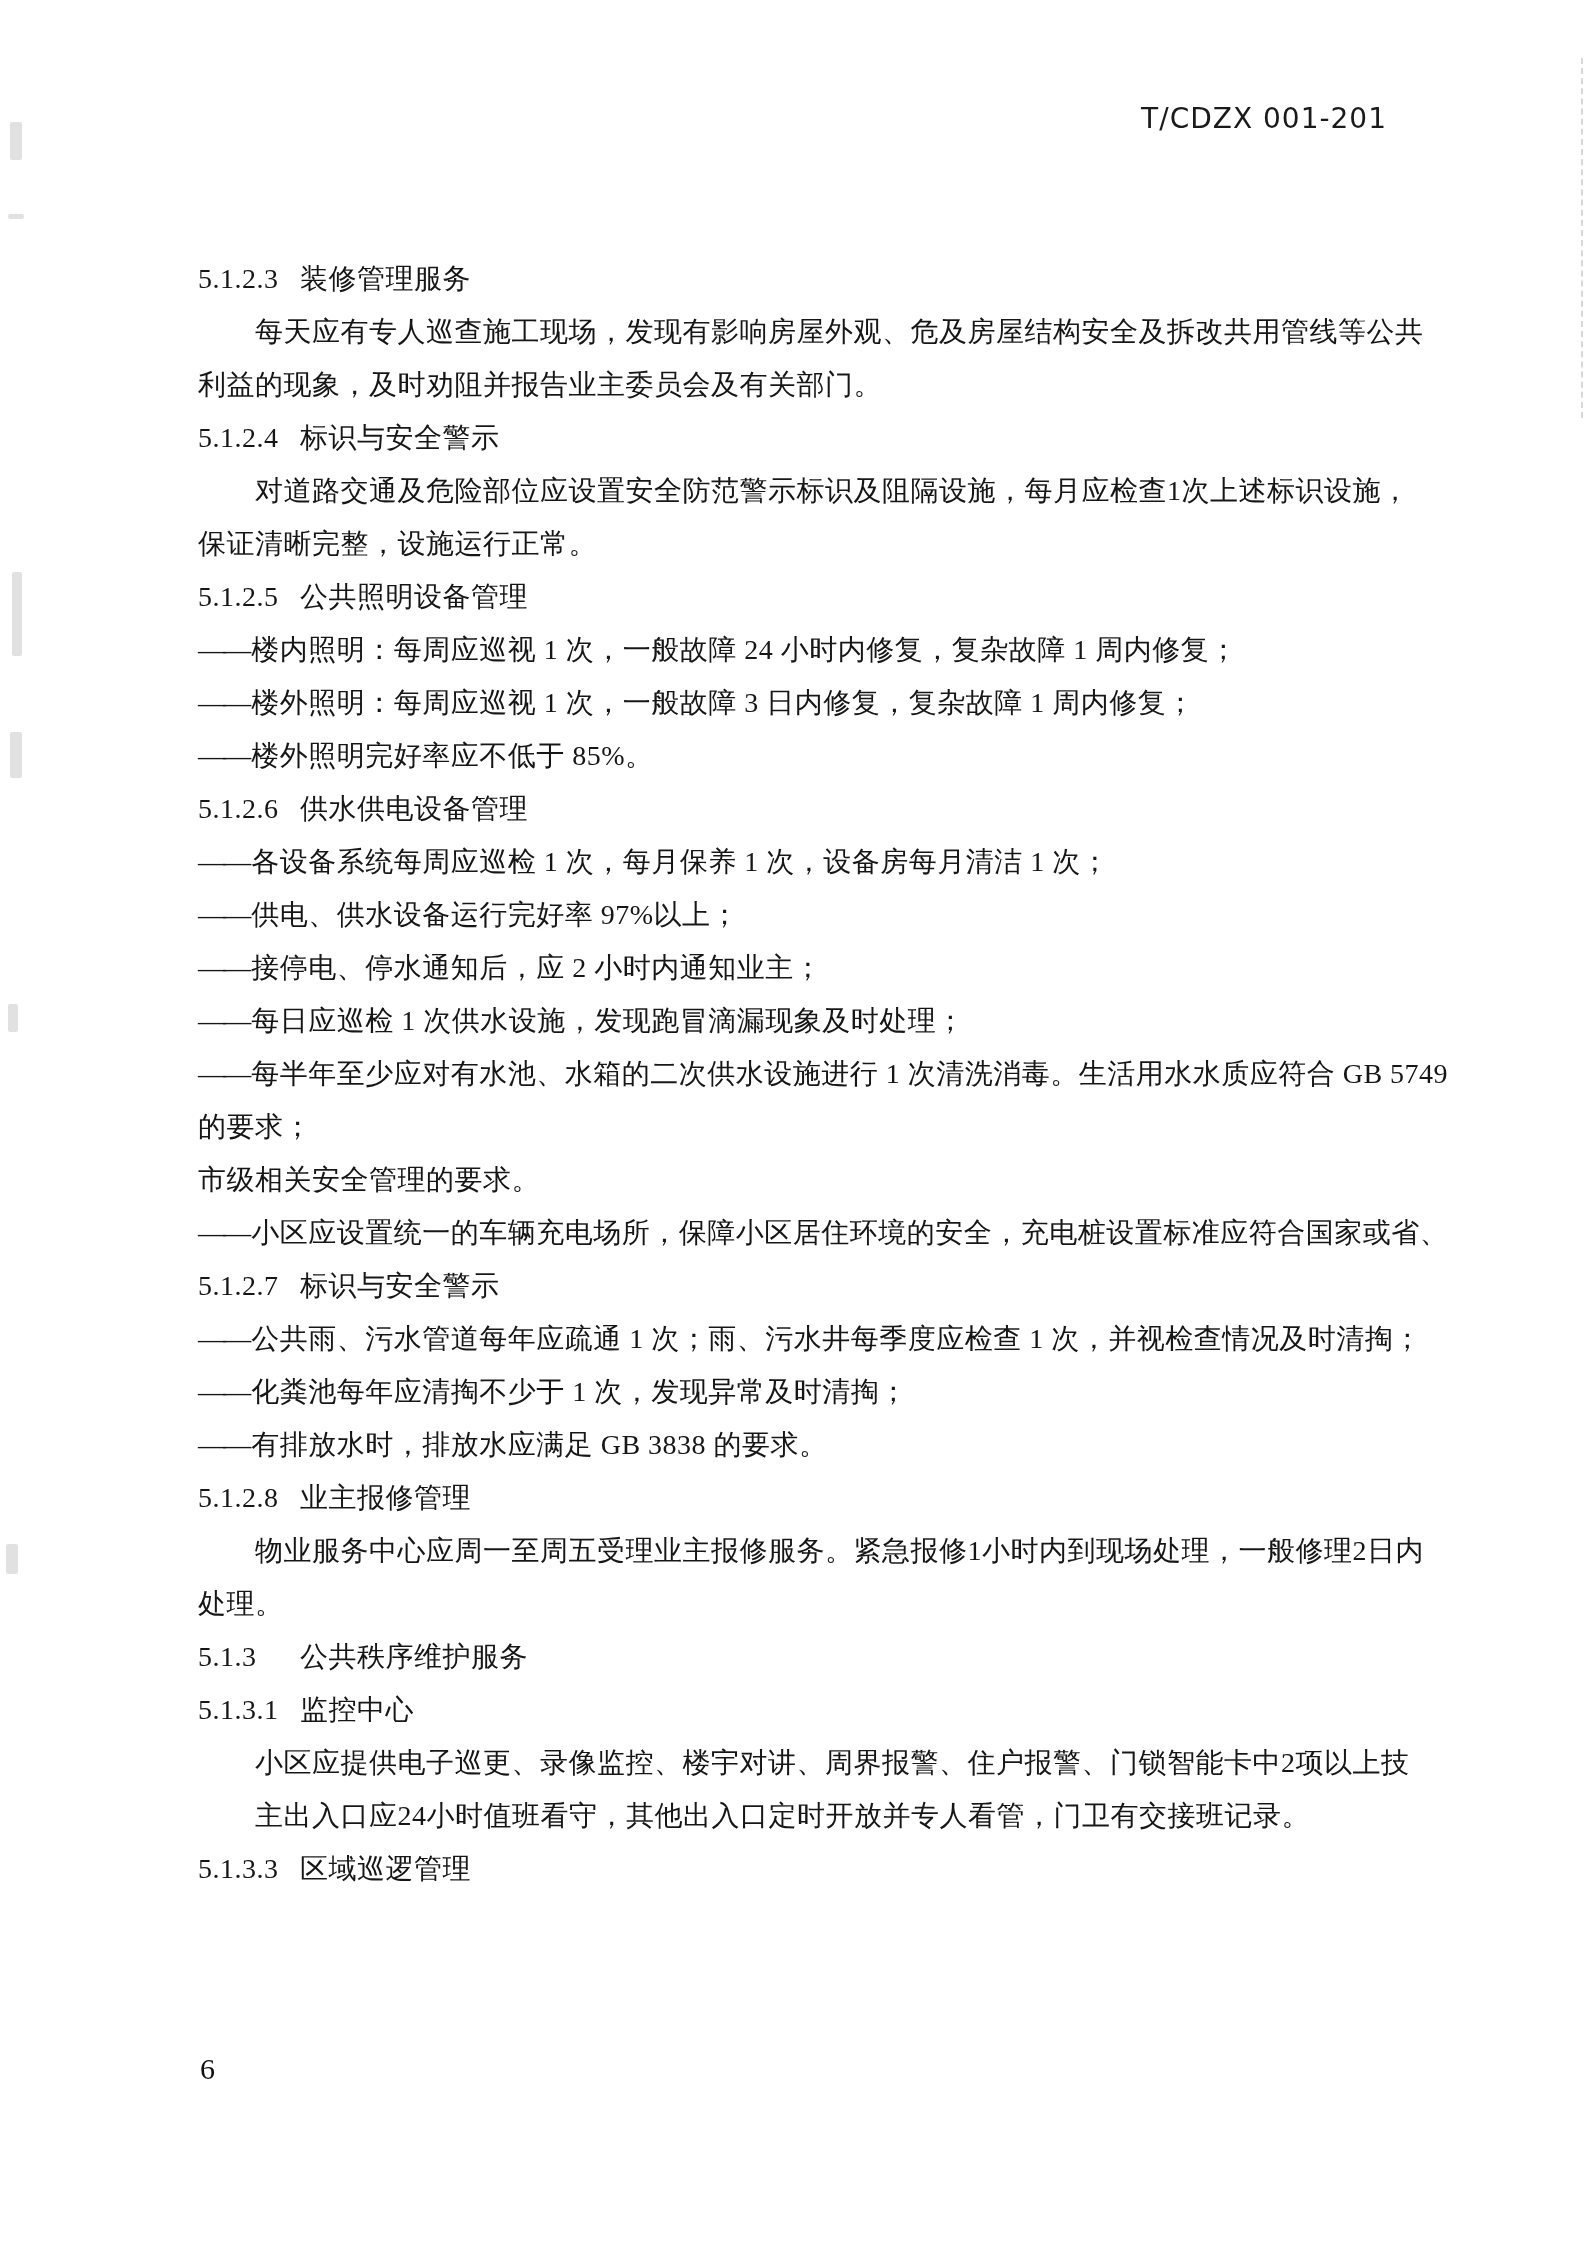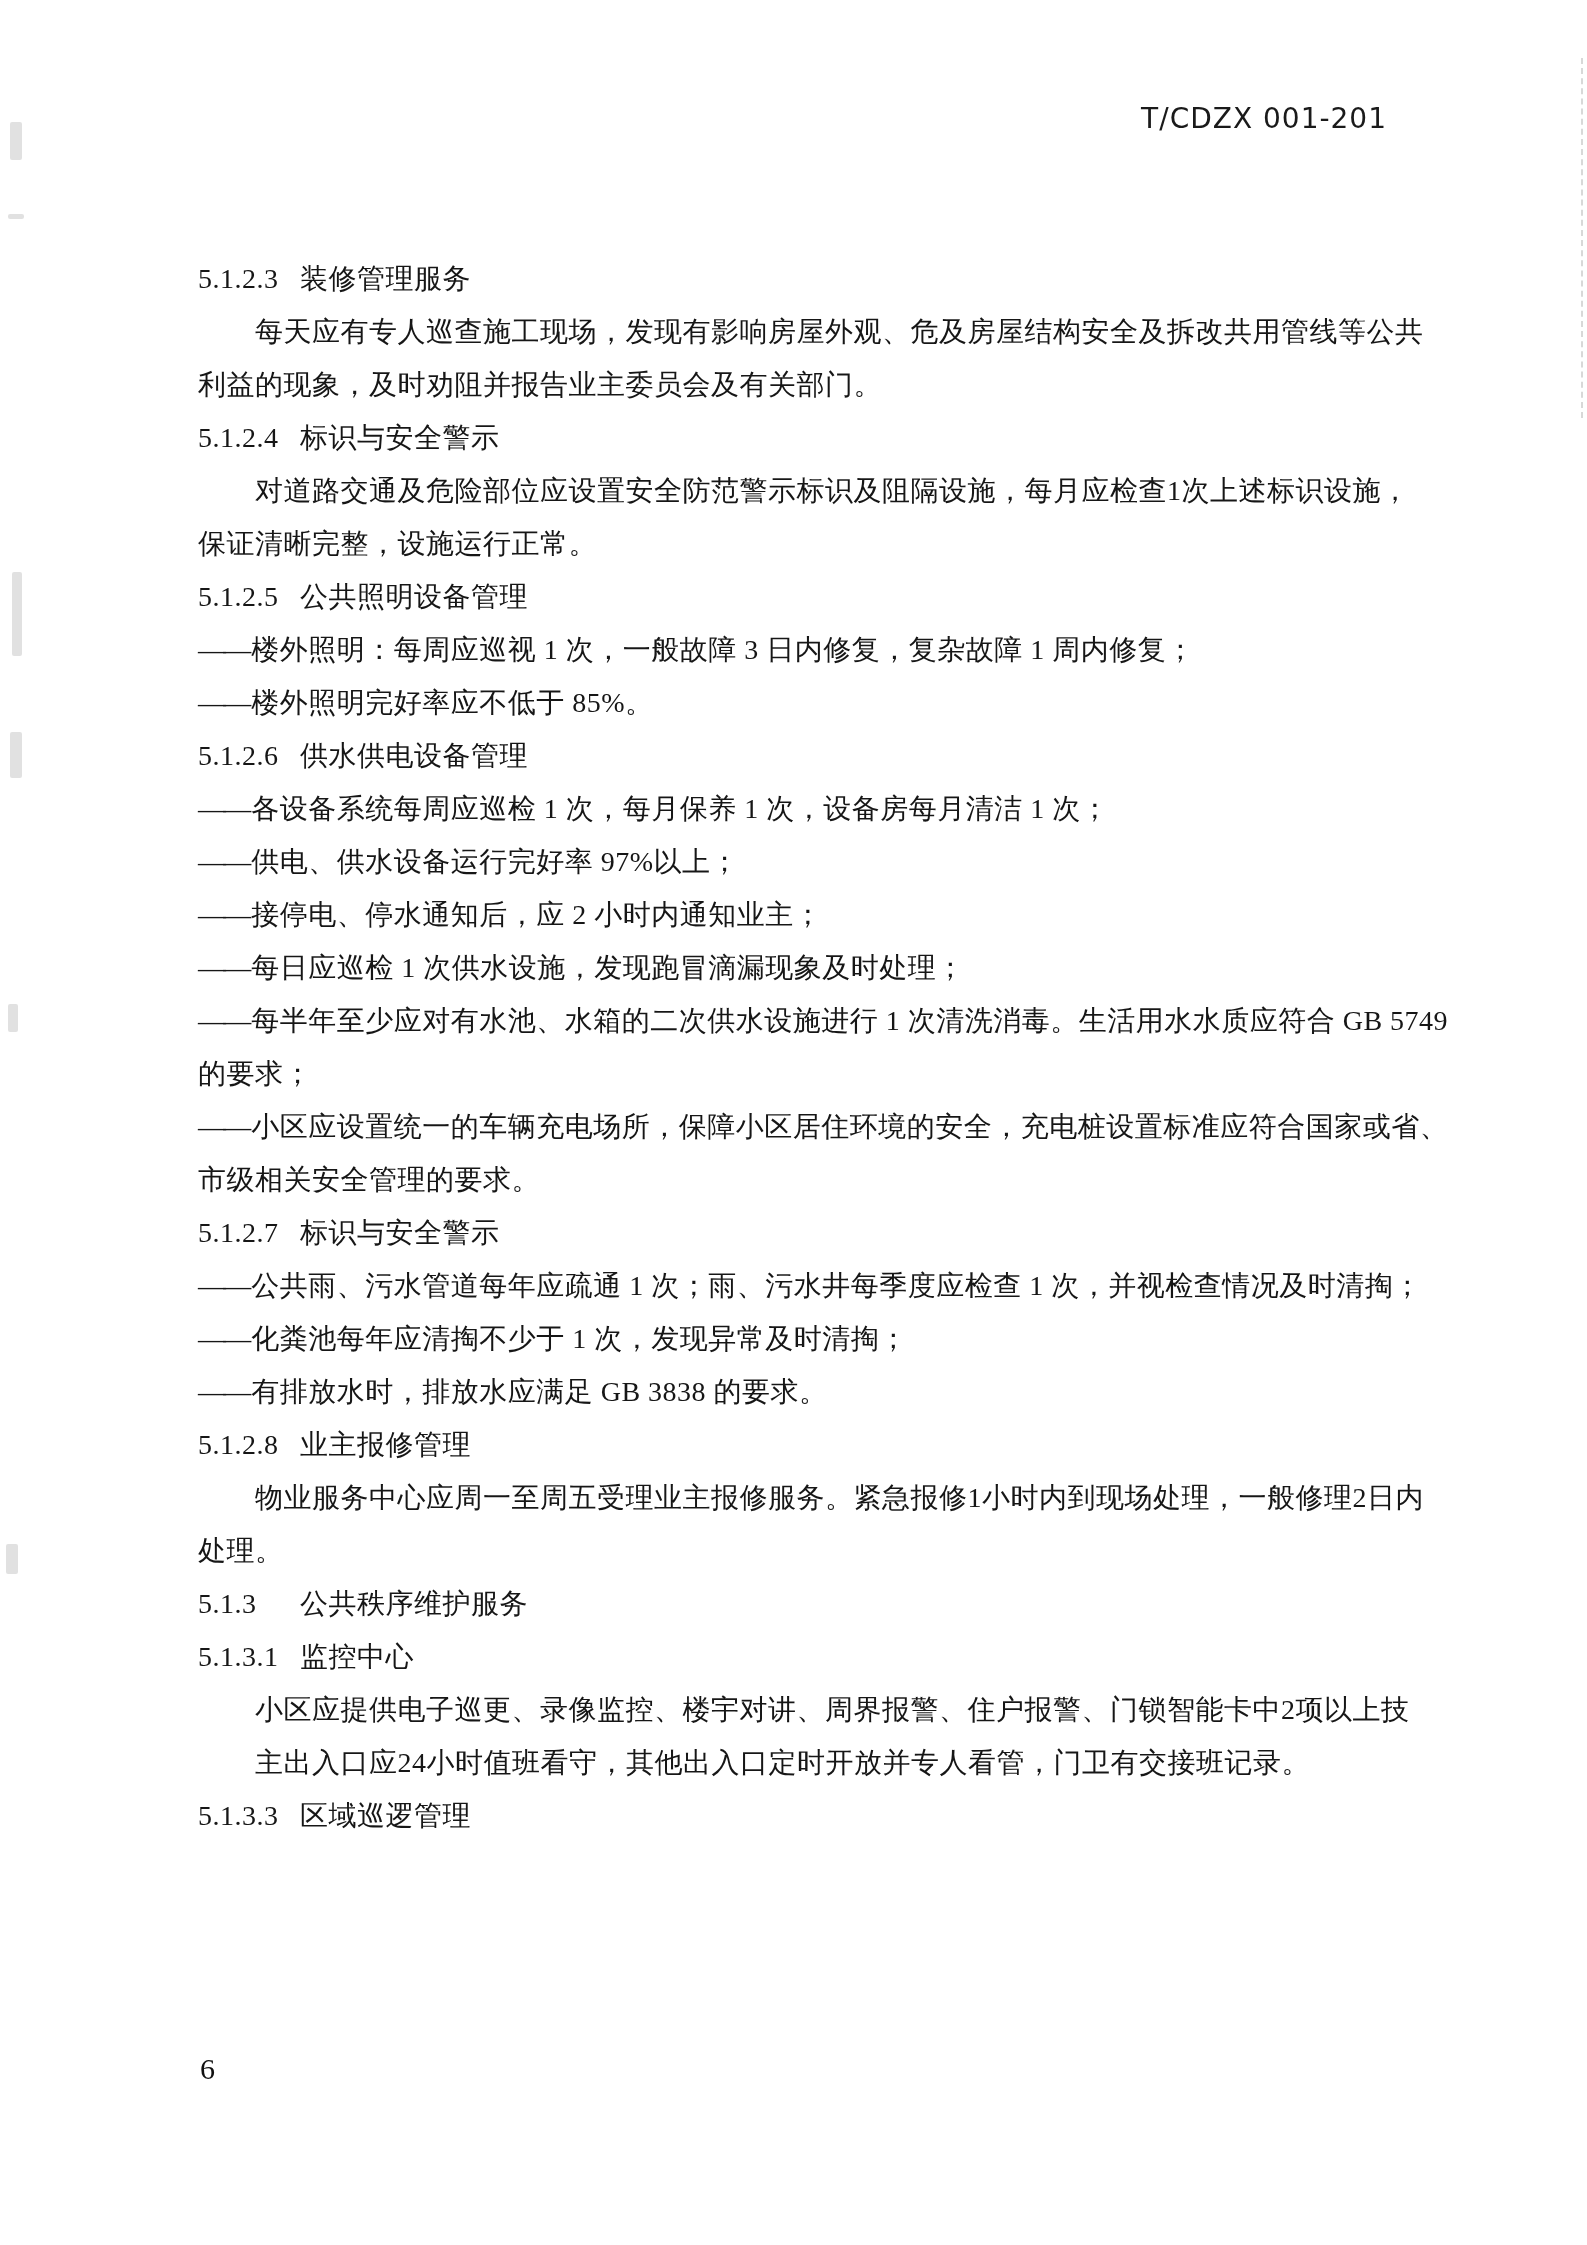--- a/index.html
+++ b/index.html
@@ -85,31 +85,32 @@
   <div class="header-code">T/CDZX 001-201</div>
 
   <div class="content">
       <div class="line heading"><span class="num">5.1.2.3</span><span class="title">装修管理服务</span></div>
       <div class="line para-first">每天应有专人巡查施工现场，发现有影响房屋外观、危及房屋结构安全及拆改共用管线等公共</div>
       <div class="line para-cont">利益的现象，及时劝阻并报告业主委员会及有关部门。</div>
       <div class="line heading"><span class="num">5.1.2.4</span><span class="title">标识与安全警示</span></div>
       <div class="line para-first">对道路交通及危险部位应设置安全防范警示标识及阻隔设施，每月应检查1次上述标识设施，</div>
       <div class="line para-cont">保证清晰完整，设施运行正常。</div>
       <div class="line heading"><span class="num">5.1.2.5</span><span class="title">公共照明设备管理</span></div>
+      <div class="line list"><span class="dash">——</span><span>楼内照明：每周应巡视 1 次，一般故障 24 小时内修复，复杂故障 1 周内修复；</span></div>
       <div class="line list"><span class="dash">——</span><span>楼外照明：每周应巡视 1 次，一般故障 3 日内修复，复杂故障 1 周内修复；</span></div>
       <div class="line list"><span class="dash">——</span><span>楼外照明完好率应不低于 85%。</span></div>
       <div class="line heading"><span class="num">5.1.2.6</span><span class="title">供水供电设备管理</span></div>
       <div class="line list"><span class="dash">——</span><span>各设备系统每周应巡检 1 次，每月保养 1 次，设备房每月清洁 1 次；</span></div>
       <div class="line list"><span class="dash">——</span><span>供电、供水设备运行完好率 97%以上；</span></div>
       <div class="line list"><span class="dash">——</span><span>接停电、停水通知后，应 2 小时内通知业主；</span></div>
       <div class="line list"><span class="dash">——</span><span>每日应巡检 1 次供水设施，发现跑冒滴漏现象及时处理；</span></div>
       <div class="line list"><span class="dash">——</span><span>每半年至少应对有水池、水箱的二次供水设施进行 1 次清洗消毒。生活用水水质应符合 GB 5749</span></div>
       <div class="line para-cont">的要求；</div>
+      <div class="line para-cont">市级相关安全管理的要求。</div>
       <div class="line list"><span class="dash">——</span><span>小区应设置统一的车辆充电场所，保障小区居住环境的安全，充电桩设置标准应符合国家或省、</span></div>
-      <div class="line para-cont">市级相关安全管理的要求。</div>
       <div class="line heading"><span class="num">5.1.2.7</span><span class="title">标识与安全警示</span></div>
       <div class="line list"><span class="dash">——</span><span>公共雨、污水管道每年应疏通 1 次；雨、污水井每季度应检查 1 次，并视检查情况及时清掏；</span></div>
       <div class="line list"><span class="dash">——</span><span>化粪池每年应清掏不少于 1 次，发现异常及时清掏；</span></div>
       <div class="line list"><span class="dash">——</span><span>有排放水时，排放水应满足 GB 3838 的要求。</span></div>
       <div class="line heading"><span class="num">5.1.2.8</span><span class="title">业主报修管理</span></div>
       <div class="line para-first">物业服务中心应周一至周五受理业主报修服务。紧急报修1小时内到现场处理，一般修理2日内</div>
       <div class="line para-cont">处理。</div>
       <div class="line heading"><span class="num">5.1.3</span><span class="title">公共秩序维护服务</span></div>
       <div class="line heading"><span class="num">5.1.3.1</span><span class="title">监控中心</span></div>
       <div class="line para-first">小区应提供电子巡更、录像监控、楼宇对讲、周界报警、住户报警、门锁智能卡中2项以上技</div>

